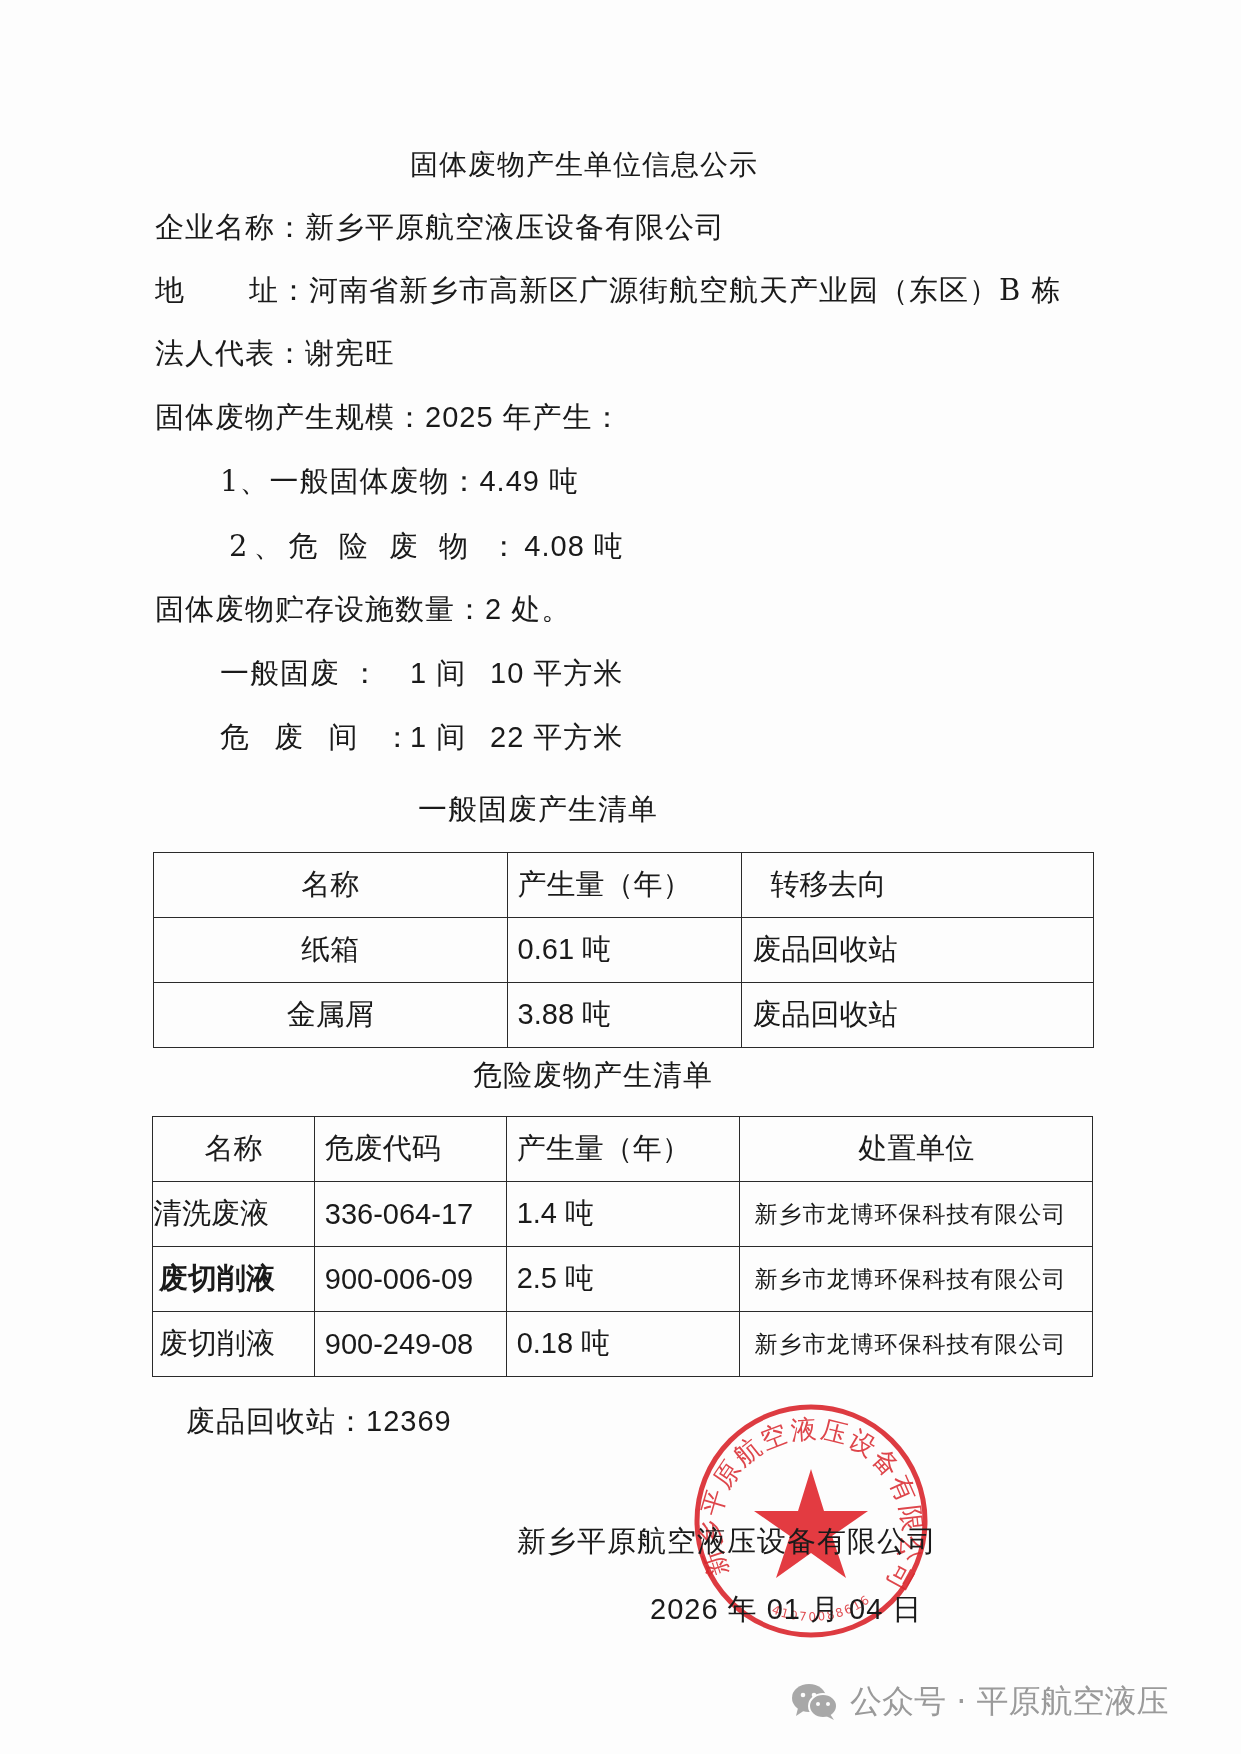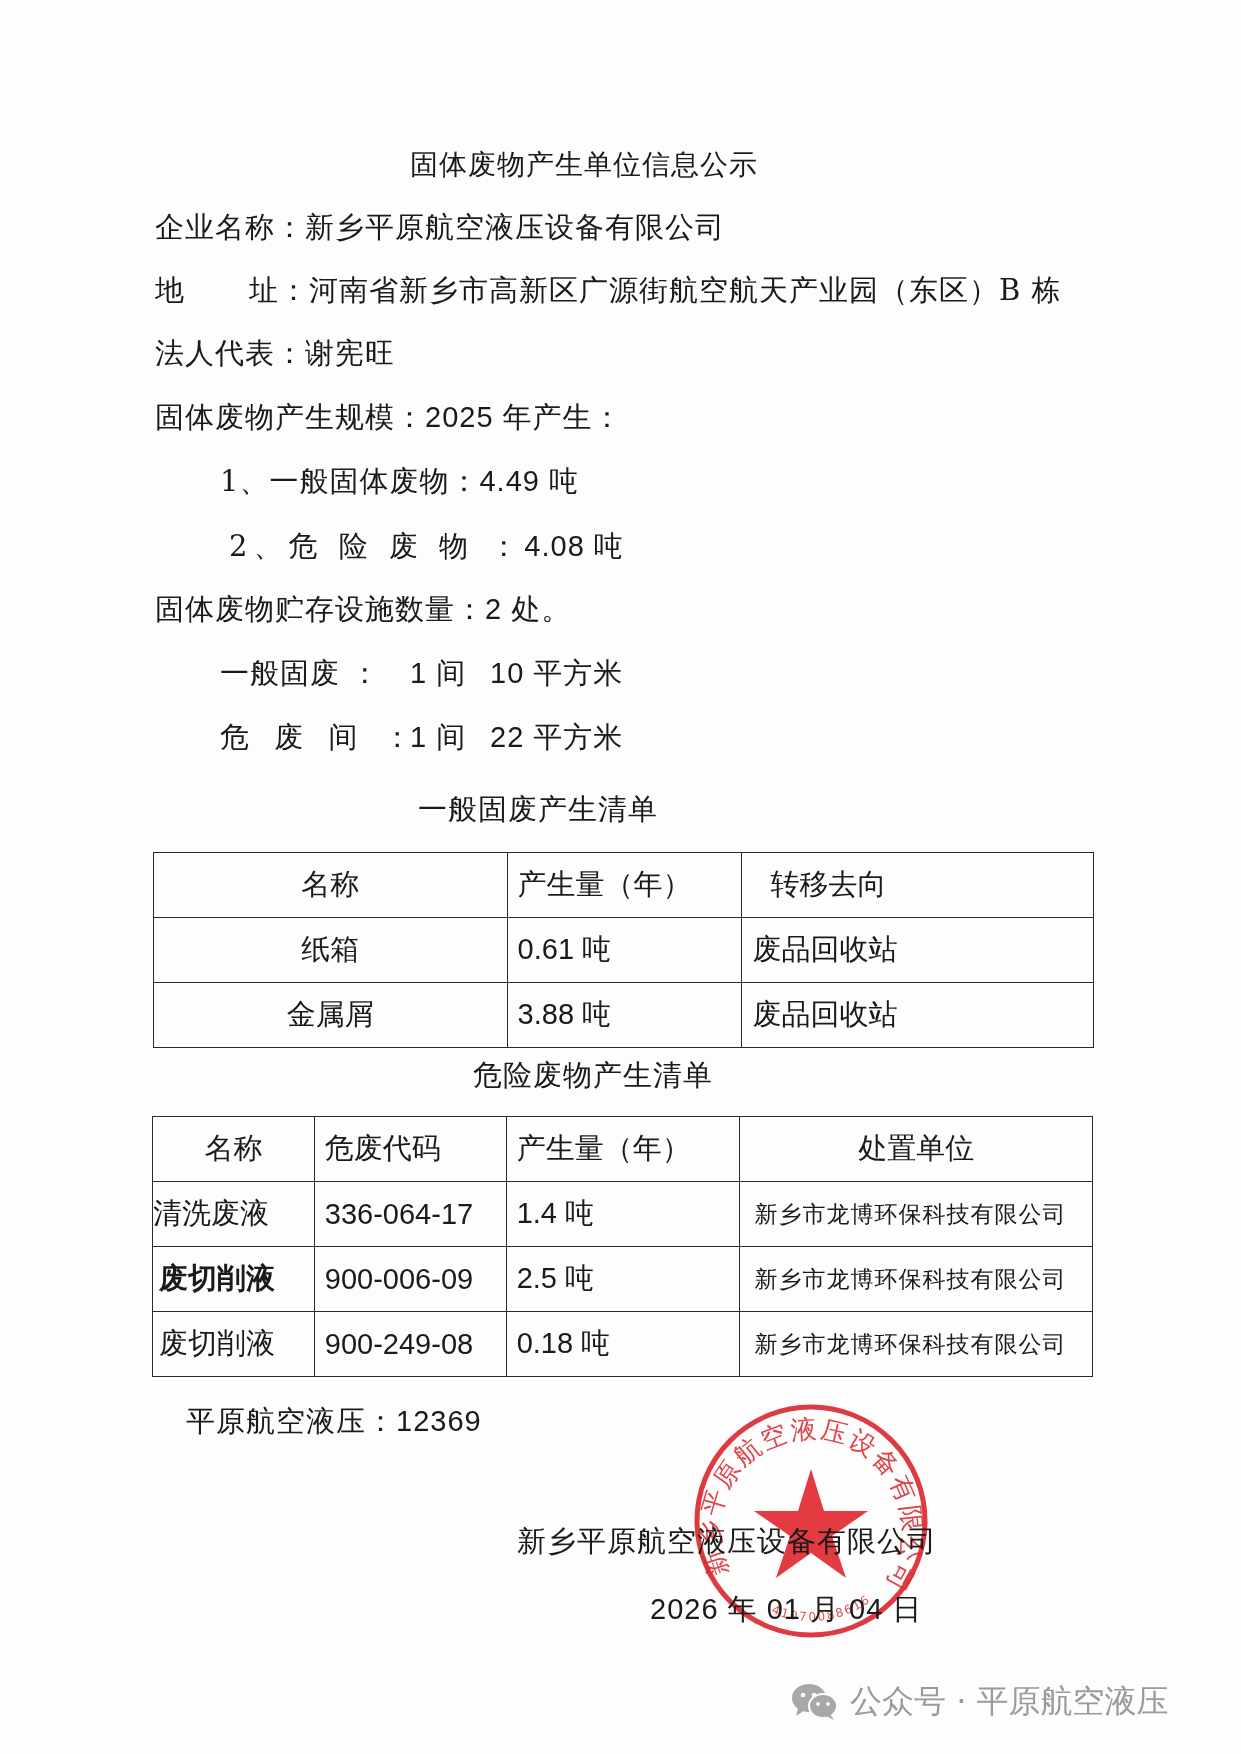--- a/index.html
+++ b/index.html
@@ -118,21 +118,21 @@
   <tr>
     <td style="padding-left:6px;">废切削液</td>
     <td class="num">900-249-08</td>
     <td class="num">0.18 吨</td>
     <td class="small" style="padding-left:14px;">新乡市龙博环保科技有限公司</td>
   </tr>
 </tbody>
   </table>
 
 <div class="abs line" style="left:186px; top:1402px;">
-  <span>平原航空液压：</span><span class="num">12369</span>
+  <span>废品回收站：</span><span class="num">12369</span>
 </div>
 
 <svg class="stamp" viewBox="0 0 240 240">
   <defs>
     <path id="sealArc" d="M 42,178 A 92,92 0 1,1 198,178"></path>
     <path id="sealCodeArc" d="M 60,200 A 100,100 0 0,0 180,200"></path>
   </defs>
   <circle cx="120" cy="120" r="114" fill="none" stroke="#d9262c" stroke-width="5" opacity="0.9"></circle>
   <polygon points="120,62 133,104 177,104 141,129 155,171 120,146 85,171 99,129 63,104 107,104" fill="#e0262c" opacity="0.9" transform="translate(0,6)"></polygon>
   <text font-size="26" fill="#d9262c" opacity="0.85" font-family="DejaVu Serif, serif" letter-spacing="2">

